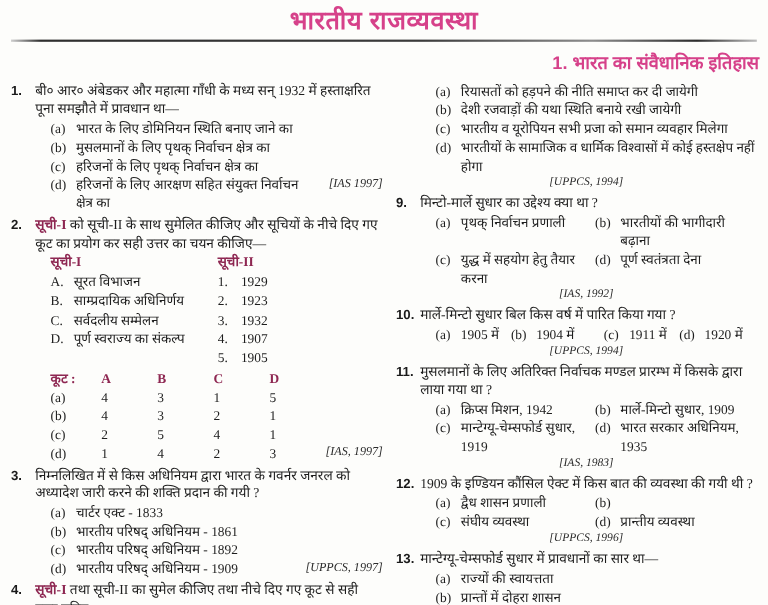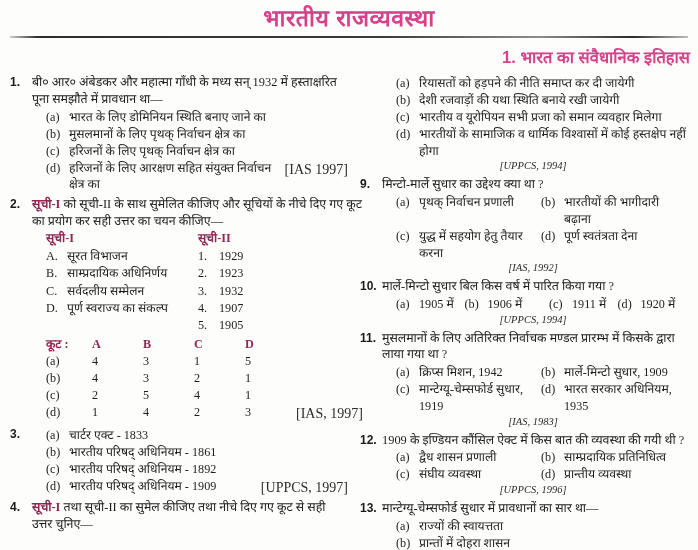--- a/index.html
+++ b/index.html
@@ -53,21 +53,22 @@
   .opts{margin-top:1px;}
   .opt{display:flex;padding-left:14px;line-height:1.38;font-size:12.2px;}
   .lab{width:23px;flex:0 0 23px;}
   .otext{flex:1;}
 
   .opts.two{display:flex;flex-wrap:wrap;}
   .opts.two .opt{width:50%;box-sizing:border-box;padding-left:14px;}
   .opts.two .opt:nth-child(even){padding-left:6px;}
 
   .cite{
-    font-size:14px;
+    font-style:italic;
+    font-size:11px;
     font-family:"Liberation Serif","DejaVu Serif",serif;
     color:#2b2b2b;
     white-space:nowrap;
   }
   .cite-right{text-align:center;display:block;padding-right:4px;font-style:italic;font-size:10.5px;}
   .cite-inline{padding-left:10px;}
 
   
   .lists{padding-left:14px;margin-top:1px;}
   .lists .hdr{display:flex;font-weight:bold;color:#8e2752;font-size:12.2px;padding-bottom:1px;}
@@ -222,20 +223,21 @@
               <span class="cval">3</span>
               <span class="trail cite">[IAS, 1997]</span>
             </div>
           </div>
         </div>
       </div>
 
       <div class="q">
         <div class="qnum">3.</div>
         <div class="qbody">
+          <div class="qtext">निम्नलिखित में से किस अधिनियम द्वारा भारत के गवर्नर जनरल को अध्यादेश जारी करने की शक्ति प्रदान की गयी ?</div>
           <div class="opts">
             <div class="opt">
               <span class="lab">(a)</span>
               <span class="otext">चार्टर एक्ट - 1833</span>
             </div>
             <div class="opt">
               <span class="lab">(b)</span>
               <span class="otext">भारतीय परिषद् अधिनियम - 1861</span>
             </div>
             <div class="opt">
@@ -318,21 +320,21 @@
         <div class="qnum">10.</div>
         <div class="qbody">
           <div class="qtext">मार्ले-मिन्टो सुधार बिल किस वर्ष में पारित किया गया ?</div>
           <div class="opts two">
             <div class="opt" style="width:25%">
               <span class="lab">(a)</span>
               <span class="otext nowrap">1905 में</span>
             </div>
             <div class="opt" style="width:25%">
               <span class="lab">(b)</span>
-              <span class="otext nowrap">1906 में</span>
+              <span class="otext nowrap">1904 में</span>
             </div>
             <div class="opt" style="width:25%">
               <span class="lab">(c)</span>
               <span class="otext nowrap">1911 में</span>
             </div>
             <div class="opt" style="width:25%">
               <span class="lab">(d)</span>
               <span class="otext nowrap">1920 में</span>
             </div>
           </div>
@@ -370,21 +372,20 @@
         <div class="qnum">12.</div>
         <div class="qbody">
           <div class="qtext">1909 के इण्डियन कौंसिल ऐक्ट में किस बात की व्यवस्था की गयी थी ?</div>
           <div class="opts two">
             <div class="opt">
               <span class="lab">(a)</span>
               <span class="otext">द्वैध शासन प्रणाली</span>
             </div>
             <div class="opt">
               <span class="lab">(b)</span>
-              <span class="otext">साम्प्रदायिक प्रतिनिधित्व</span>
             </div>
             <div class="opt">
               <span class="lab">(c)</span>
               <span class="otext">संघीय व्यवस्था</span>
             </div>
             <div class="opt">
               <span class="lab">(d)</span>
               <span class="otext">प्रान्तीय व्यवस्था</span>
             </div>
           </div>

